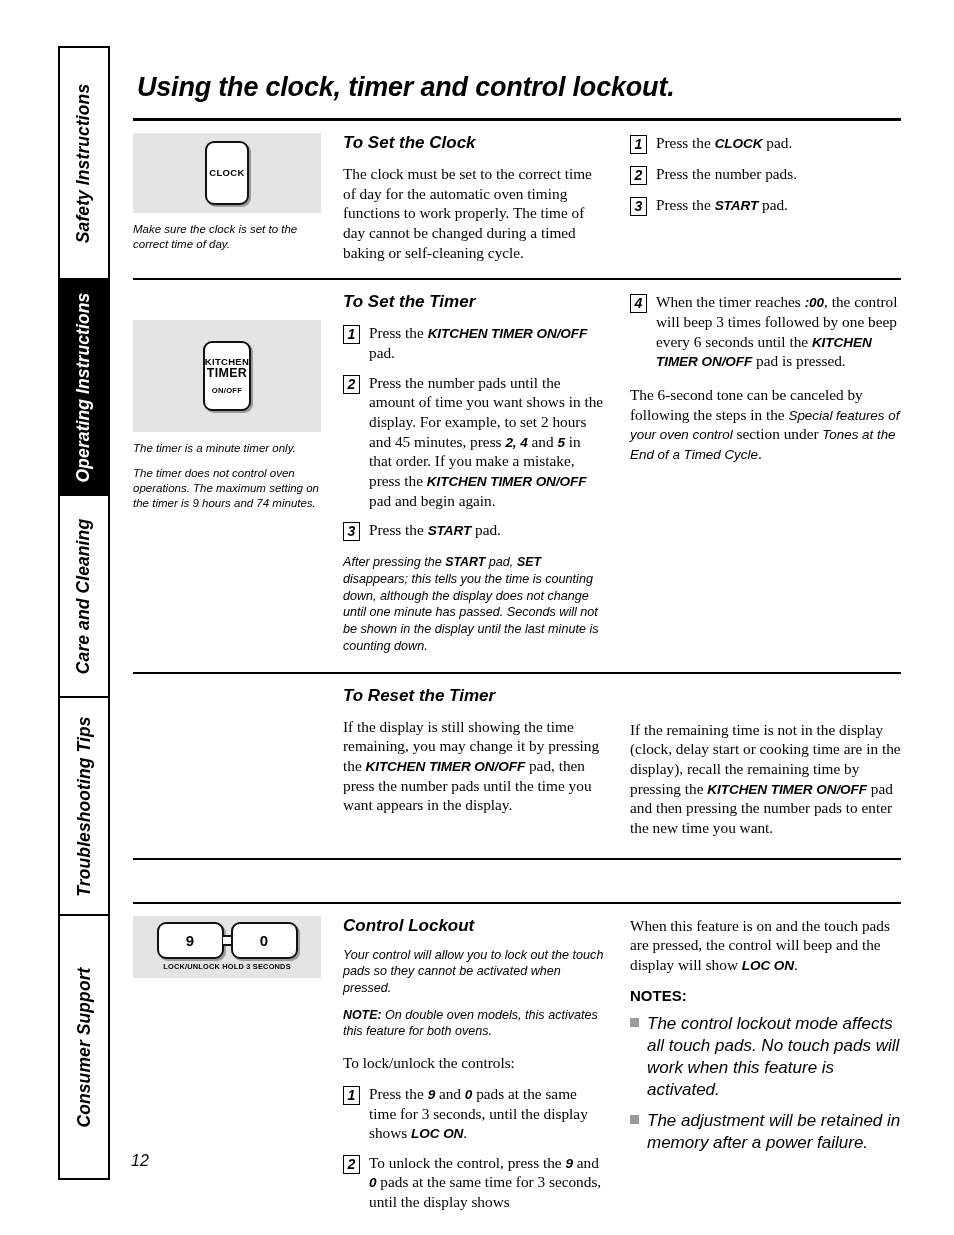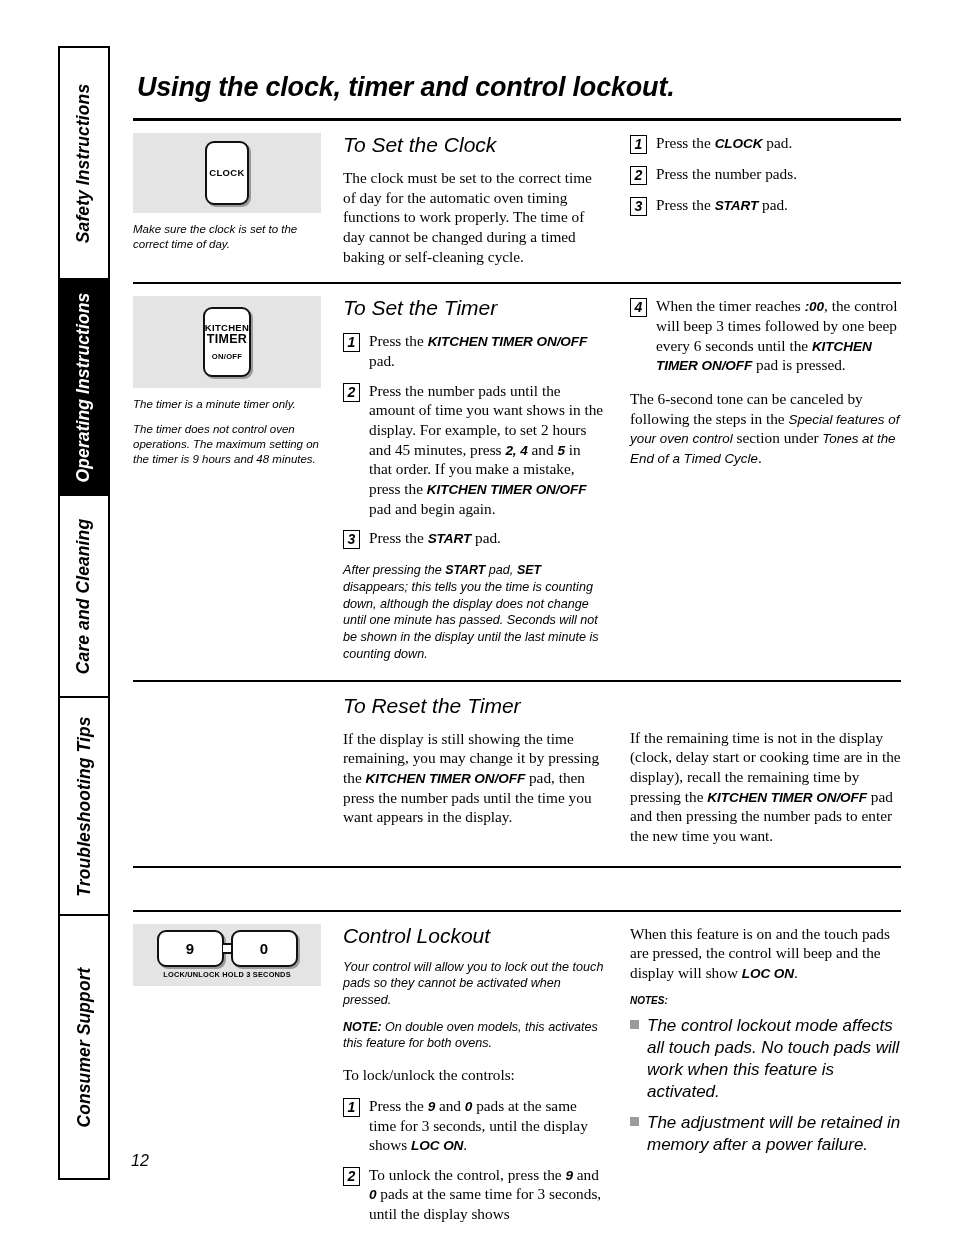--- a/index.html
+++ b/index.html
@@ -91,39 +91,39 @@
   .col-right { padding-top: 12px; padding-left: 7px; }
 
   .gray-box {
     background: #e4e4e4;
     width: 188px;
     height: 80px;
     display: flex;
     align-items: center;
     justify-content: center;
   }
-  .gray-box.tall { height: 92px; }
+  .gray-box.tall { height: 112px; margin-top: 28px; }
   .gray-box.lock { height: 62px; }
 
   .caption {
     font-family: "Liberation Sans", sans-serif;
     font-style: italic;
     font-size: 11.5px;
     line-height: 1.33;
     width: 186px;
     margin-top: 9px;
   }
   .caption p { margin: 0 0 9px 0; }
   .caption p:last-child { margin-bottom: 0; }
 
   h2.sec-head {
     font-family: "Liberation Sans", sans-serif;
-    font-weight: normal;
-    font-style: italic;
-    font-size: 21px;
+    font-weight: bold;
+    font-style: italic;
+    font-size: 17px;
     margin: 0 0 11px 0;
   }
 
   p.body {
     font-family: "Liberation Serif", serif;
     font-size: 15.3px;
     line-height: 1.285;
     margin: 0 0 11px 0;
   }
   p.body:last-child { margin-bottom: 0; }
@@ -245,22 +245,21 @@
     font-weight: bold;
     font-size: 7.4px;
     letter-spacing: 0.2px;
     margin-top: 3px;
   }
 
   
   .notes-head {
     font-family: "Liberation Sans", sans-serif;
     font-weight: bold;
-    font-style: italic;
-    font-size: 10px;
+    font-size: 15px;
     margin: 0 0 9px 0;
   }
   .note-item {
     display: flex;
     align-items: flex-start;
     margin-bottom: 9px;
   }
   .note-bullet {
     flex: 0 0 auto;
     width: 9px;
@@ -354,21 +353,21 @@
       <div class="col-img">
         <div class="gray-box tall">
           <div class="pad-rect pad-timer">
             <span class="pad-label">KITCHEN</span>
             <span class="pad-label big">TIMER</span>
             <span class="pad-label small" style="margin-top:7px;">ON/OFF</span>
           </div>
         </div>
         <div class="caption">
           <p>The timer is a minute timer only.</p>
-          <p>The timer does not control oven operations. The maximum setting on the timer is 9 hours and 48 minutes.</p>
+          <p>The timer does not control oven operations. The maximum setting on the timer is 9 hours and 74 minutes.</p>
         </div>
       </div>
 
       <div class="col-mid">
         <h2 class="sec-head">To Set the Timer</h2>
         <div class="steps">
           <div class="step">
             <span class="step-num">1</span>
             <span class="step-text"><span>Press the </span><b class="padname">KITCHEN TIMER ON/OFF</b><span> pad.</span></span>
           </div>

